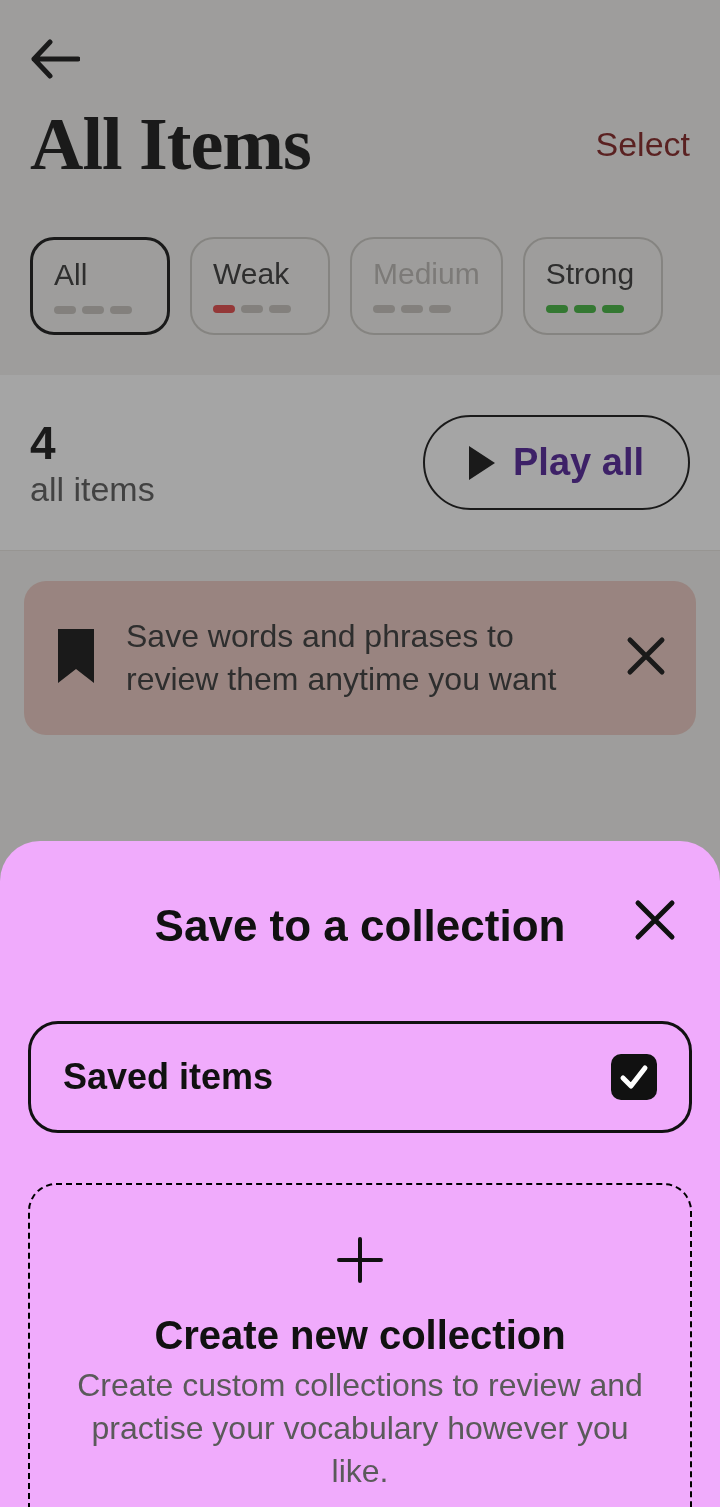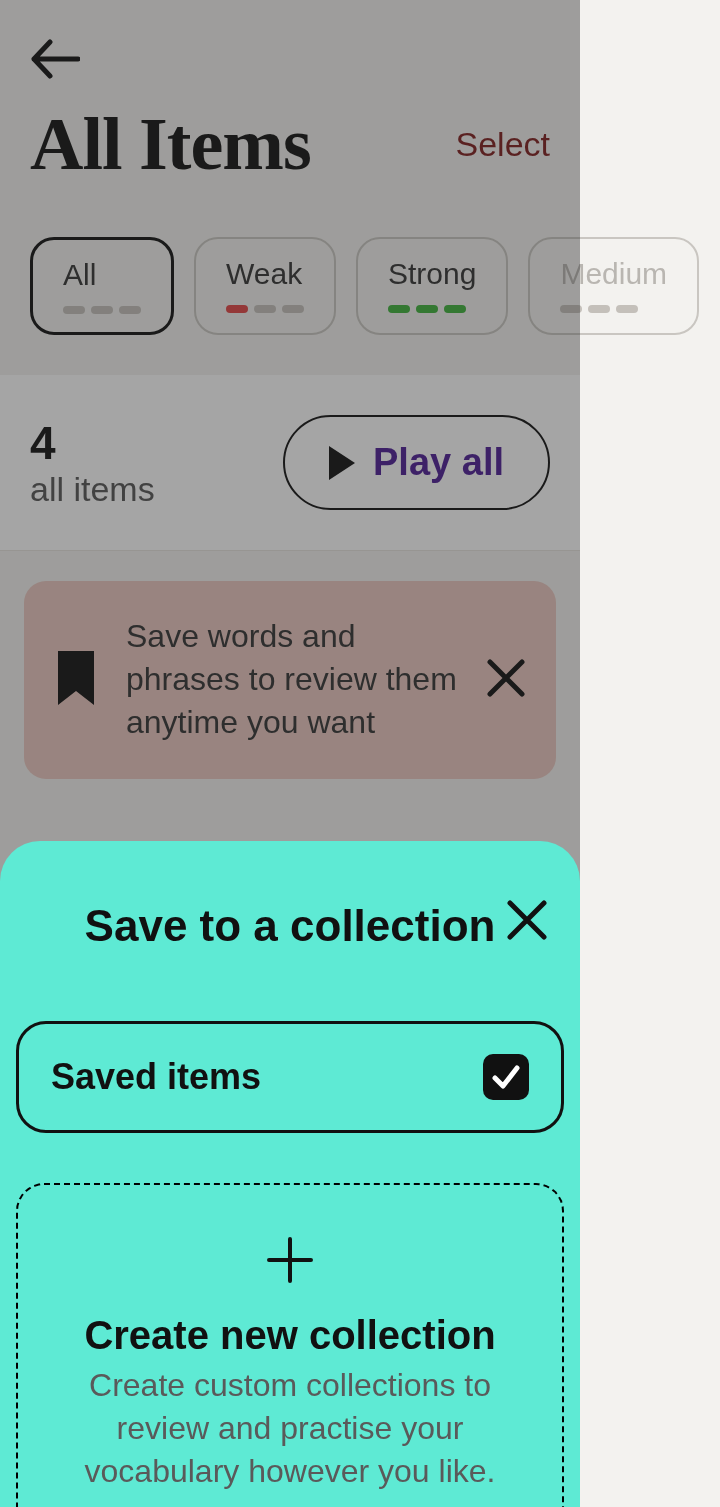--- a/index.html
+++ b/index.html
@@ -1,28 +1,28 @@
 <!DOCTYPE html>
 <html><head>
 <meta charset="utf-8">
 <style>
   * { box-sizing: border-box; margin: 0; padding: 0; }
   html, body { width: 720px; height: 1507px; font-family: -apple-system, Helvetica, Arial, sans-serif; background: #f3f2ef; overflow: hidden; }
-  .screen { position: relative; width: 580px; height: 1507px; background: #f3f2ef; }
+  .screen { position: relative; width: 720px; height: 1507px; background: #f3f2ef; }
 
   
   .page { width: 100%; height: 100%; }
   .topbar { padding: 38px 30px 8px; }
   .back-arrow svg { width: 50px; height: 42px; }
   .header-row { display: flex; justify-content: space-between; align-items: center; padding: 10px 30px 0; }
   .page-title { font-family: Georgia, "Times New Roman", serif; font-size: 74px; font-weight: 600; letter-spacing: -1px; color: #111; }
   .select-link { font-size: 34px; color: #7f1d1d; }
 
   .filter-row { display: flex; gap: 20px; padding: 50px 30px 40px; }
-  .filter-chip { flex: 0 0 auto; min-width: 140px; border: 2px solid #c9c6c1; border-radius: 24px; padding: 18px 30px 18px; display: flex; flex-direction: column; gap: 14px; }
+  .filter-chip { flex: 0 0 auto; min-width: 140px; border: 2px solid #c9c6c1; border-radius: 24px; padding: 18px 21px 18px; display: flex; flex-direction: column; gap: 14px; }
   .filter-chip.active { border-color: #111; border-width: 3px; }
   .filter-chip .label { font-size: 30px; color: #333; }
   .filter-chip.dimmed .label { color: #b9b6b1; }
   .bars { display: flex; gap: 6px; }
   .bar { width: 22px; height: 8px; border-radius: 4px; background: #c4c0ba; }
   .bar.green { background: #3db23a; }
   .bar.red   { background: #e24444; }
 
   .section-top { display: flex; justify-content: space-between; align-items: center; padding: 40px 30px 40px; background: #fff; border-bottom: 1px solid #e7e4df; }
   .count-block .n { font-size: 46px; font-weight: 700; color: #111; }
@@ -33,21 +33,21 @@
 
   .tip-banner { margin: 30px 24px 11px; background: #eac7bf; border-radius: 22px; display: flex; align-items: center; gap: 28px; padding: 34px 30px; }
   .tip-banner .bookmark svg { width: 44px; height: 54px; }
   .tip-banner .msg { flex: 1; font-size: 32px; color: #333; line-height: 1.35; }
   .tip-banner .x svg { width: 40px; height: 40px; }
 
   
   .scrim { position: absolute; inset: 0; background: rgba(40,40,40,0.42); }
 
   
-  .sheet { position: absolute; left: 0; right: 0; bottom: 0; height: 666px; background: #5eead4; border-top-left-radius: 40px; border-top-right-radius: 40px; padding: 60px 16px 0; }
+  .sheet { position: absolute; left: 0; right: 0; bottom: 0; height: 666px; background: #f0abfc; border-top-left-radius: 40px; border-top-right-radius: 40px; padding: 60px 28px 0; }
   .sheet-header { position: relative; text-align: center; }
   .sheet-title { font-size: 44px; font-weight: 700; color: #111; }
   .sheet-close { position: absolute; right: 14px; top: -4px; }
   .sheet-close svg { width: 46px; height: 46px; }
 
   .collection-row { margin-top: 70px; border: 3px solid #111; border-radius: 30px; display: flex; align-items: center; justify-content: space-between; padding: 30px 32px; }
   .collection-row .name { font-size: 36px; font-weight: 700; color: #111; }
   .checkbox { width: 46px; height: 46px; border-radius: 10px; background: #111; display: flex; align-items: center; justify-content: center; }
   .checkbox svg { width: 30px; height: 30px; }
 
@@ -86,34 +86,34 @@
         </div>
       </div>
       <div class="filter-chip">
         <span class="label">Weak</span>
         <div class="bars">
           <div class="bar red"></div>
             <div class="bar"></div>
             <div class="bar"></div>
         </div>
       </div>
+      <div class="filter-chip dimmed">
+        <span class="label">Medium</span>
+        <div class="bars">
+          <div class="bar"></div>
+            <div class="bar"></div>
+            <div class="bar"></div>
+        </div>
+      </div>
       <div class="filter-chip">
         <span class="label">Strong</span>
         <div class="bars">
           <div class="bar green"></div>
             <div class="bar green"></div>
             <div class="bar green"></div>
-        </div>
-      </div>
-      <div class="filter-chip dimmed">
-        <span class="label">Medium</span>
-        <div class="bars">
-          <div class="bar"></div>
-            <div class="bar"></div>
-            <div class="bar"></div>
         </div>
       </div>
     </div>
 
     <div class="section-top">
       <div class="count-block">
         <div class="n">4</div>
         <div class="sub">all items</div>
       </div>
       <div class="play-btn">

